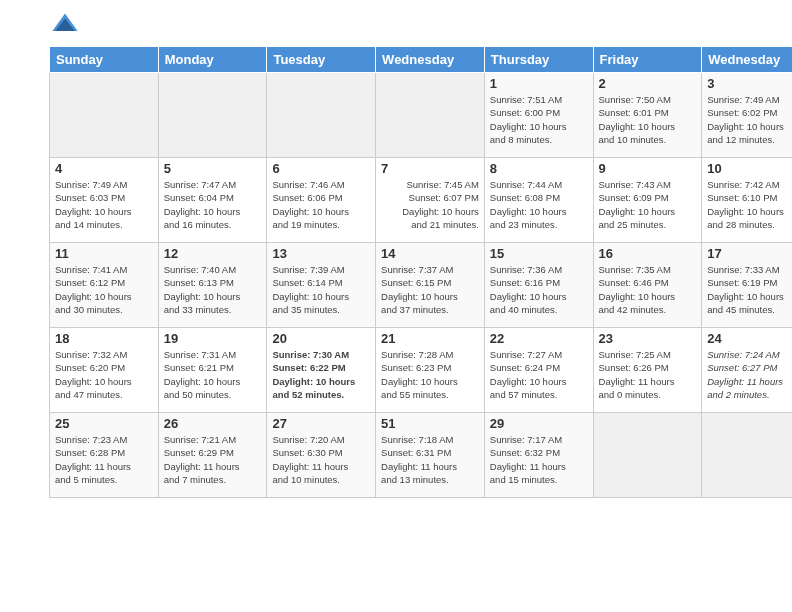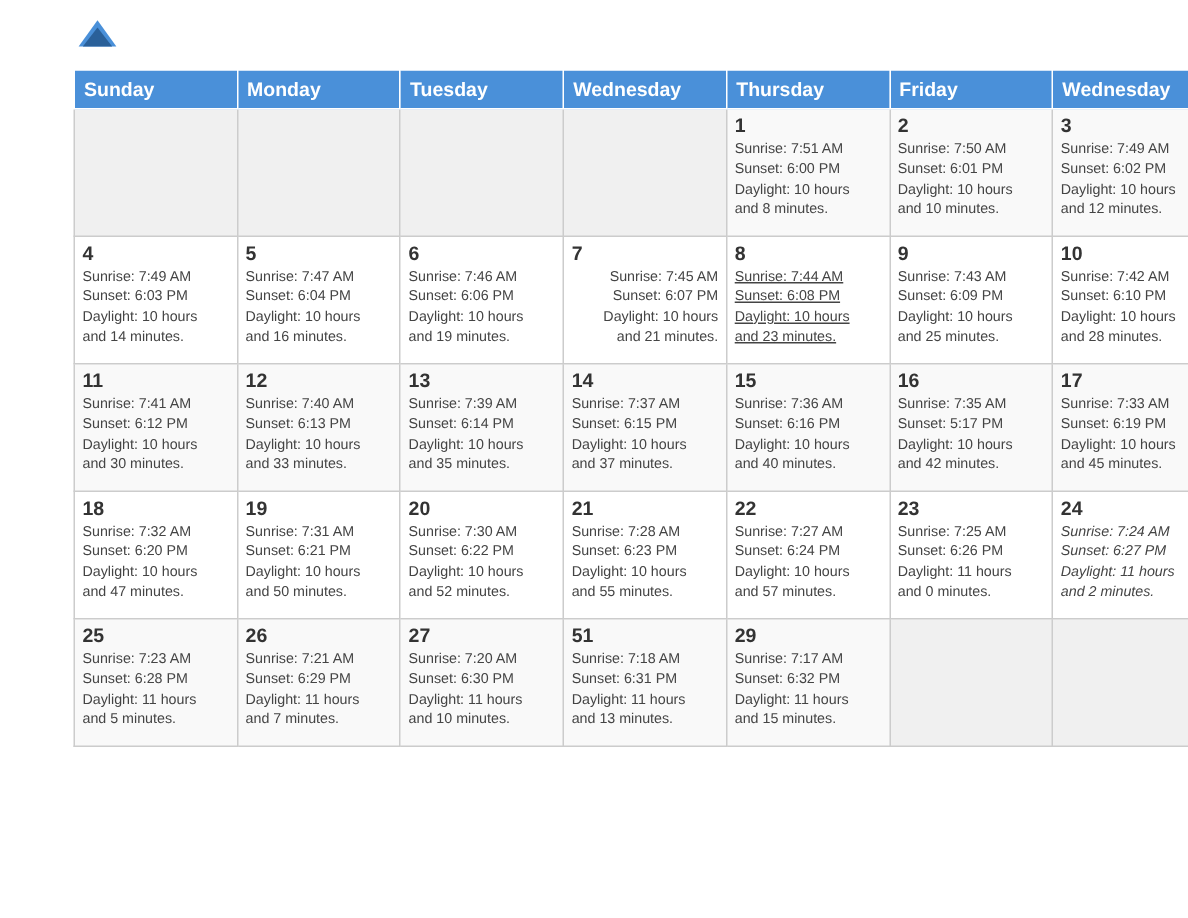--- a/index.html
+++ b/index.html
@@ -186,21 +186,21 @@
           </td>
           <td>
             <span class="day-num">7</span>
             <div class="day-info" style="white-space: pre-line; text-align: right;">Sunrise: 7:45 AM
 Sunset: 6:07 PM
 Daylight: 10 hours
 and 21 minutes.</div>
           </td>
           <td>
             <span class="day-num">8</span>
-            <div class="day-info" style="white-space: pre-line; text-decoration: underline;">Sunrise: 7:44 AM
+            <div class="day-info" style="white-space: pre-line;">Sunrise: 7:44 AM
 Sunset: 6:08 PM
 Daylight: 10 hours
 and 23 minutes.</div>
           </td>
           <td>
             <span class="day-num">9</span>
             <div class="day-info" style="white-space: pre-line;">Sunrise: 7:43 AM
 Sunset: 6:09 PM
 Daylight: 10 hours
 and 25 minutes.</div>
@@ -245,21 +245,21 @@
           <td>
             <span class="day-num">15</span>
             <div class="day-info" style="white-space: pre-line;">Sunrise: 7:36 AM
 Sunset: 6:16 PM
 Daylight: 10 hours
 and 40 minutes.</div>
           </td>
           <td>
             <span class="day-num">16</span>
             <div class="day-info" style="white-space: pre-line;">Sunrise: 7:35 AM
-Sunset: 5:17 PM
+Sunset: 6:46 PM
 Daylight: 10 hours
 and 42 minutes.</div>
           </td>
           <td>
             <span class="day-num">17</span>
             <div class="day-info" style="white-space: pre-line;">Sunrise: 7:33 AM
 Sunset: 6:19 PM
 Daylight: 10 hours
 and 45 minutes.</div>
           </td>
@@ -274,21 +274,21 @@
           </td>
           <td>
             <span class="day-num">19</span>
             <div class="day-info" style="white-space: pre-line;">Sunrise: 7:31 AM
 Sunset: 6:21 PM
 Daylight: 10 hours
 and 50 minutes.</div>
           </td>
           <td>
             <span class="day-num">20</span>
-            <div class="day-info" style="white-space: pre-line;">Sunrise: 7:30 AM
+            <div class="day-info" style="white-space: pre-line; font-weight: bold;">Sunrise: 7:30 AM
 Sunset: 6:22 PM
 Daylight: 10 hours
 and 52 minutes.</div>
           </td>
           <td>
             <span class="day-num">21</span>
             <div class="day-info" style="white-space: pre-line;">Sunrise: 7:28 AM
 Sunset: 6:23 PM
 Daylight: 10 hours
 and 55 minutes.</div>

